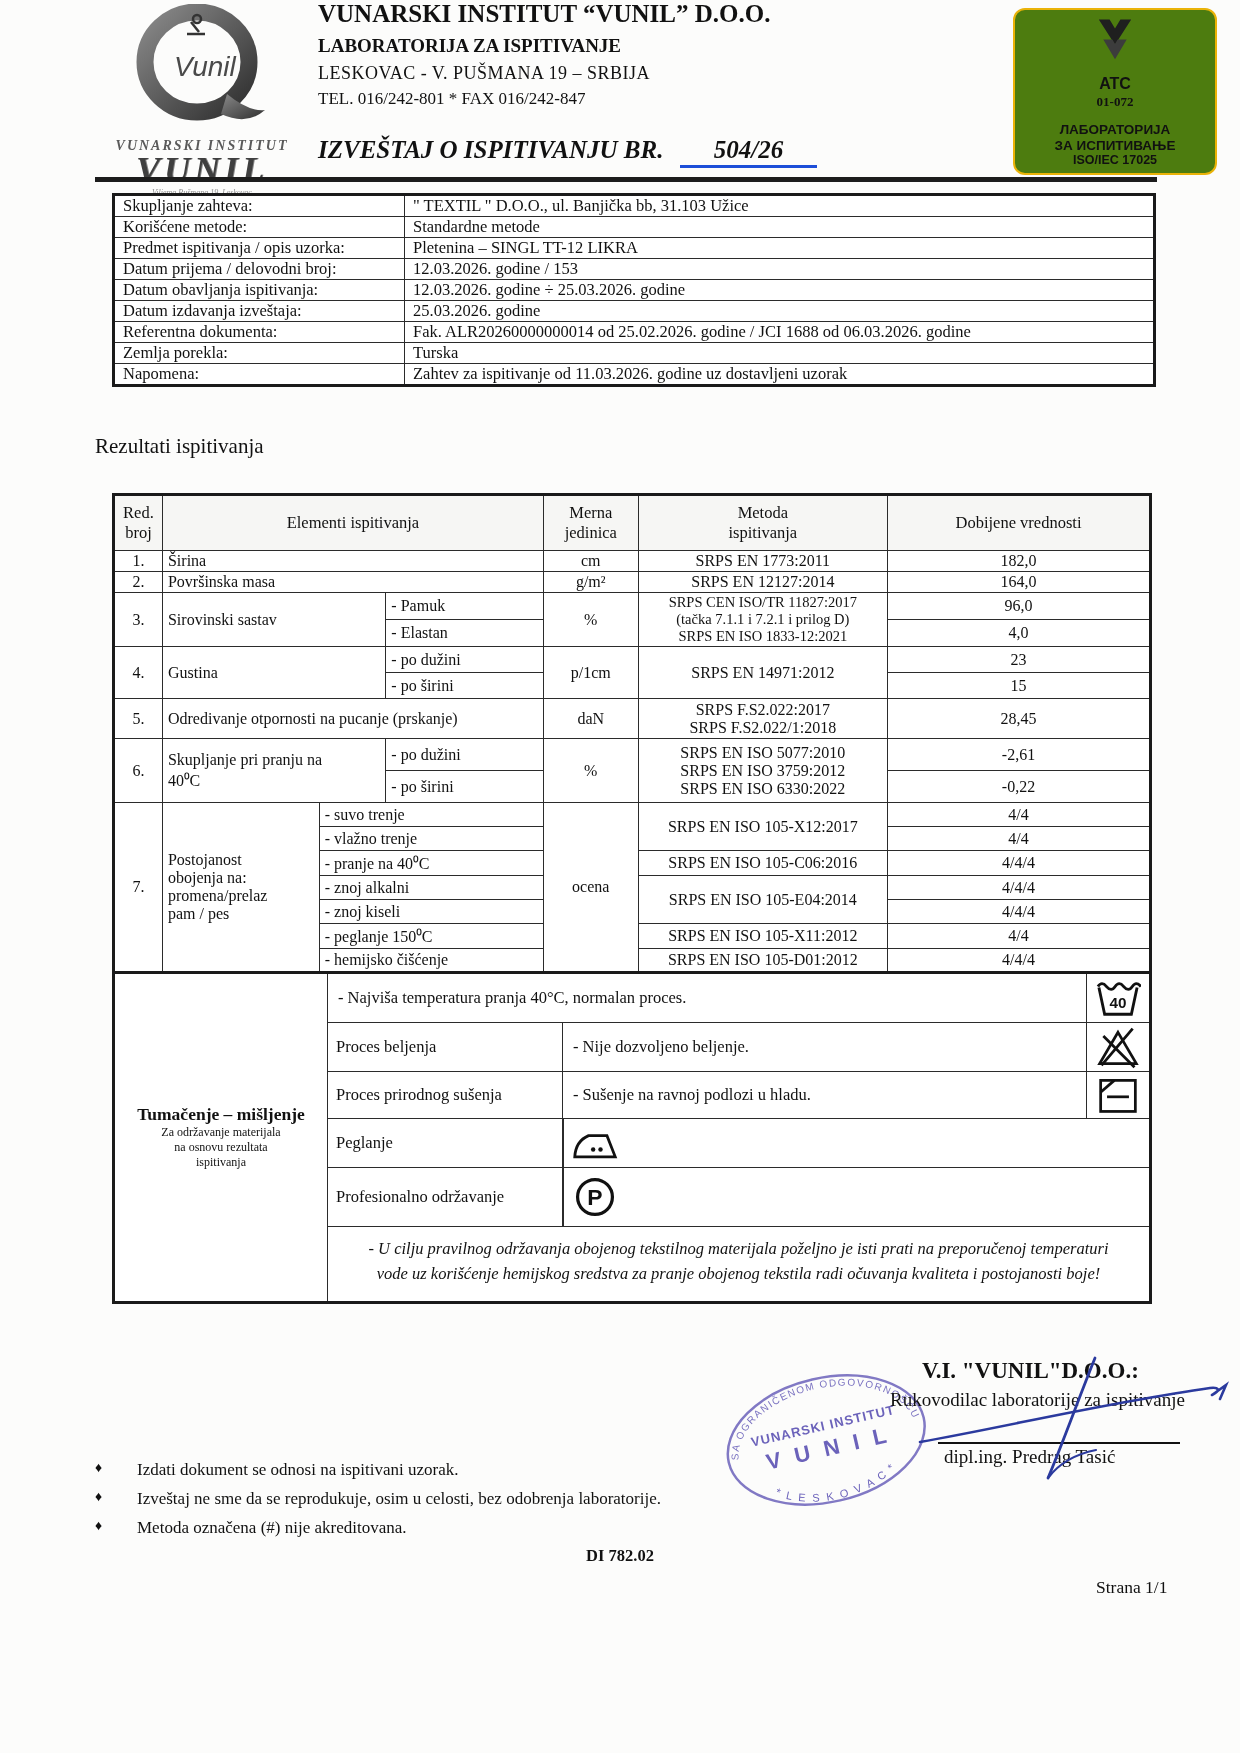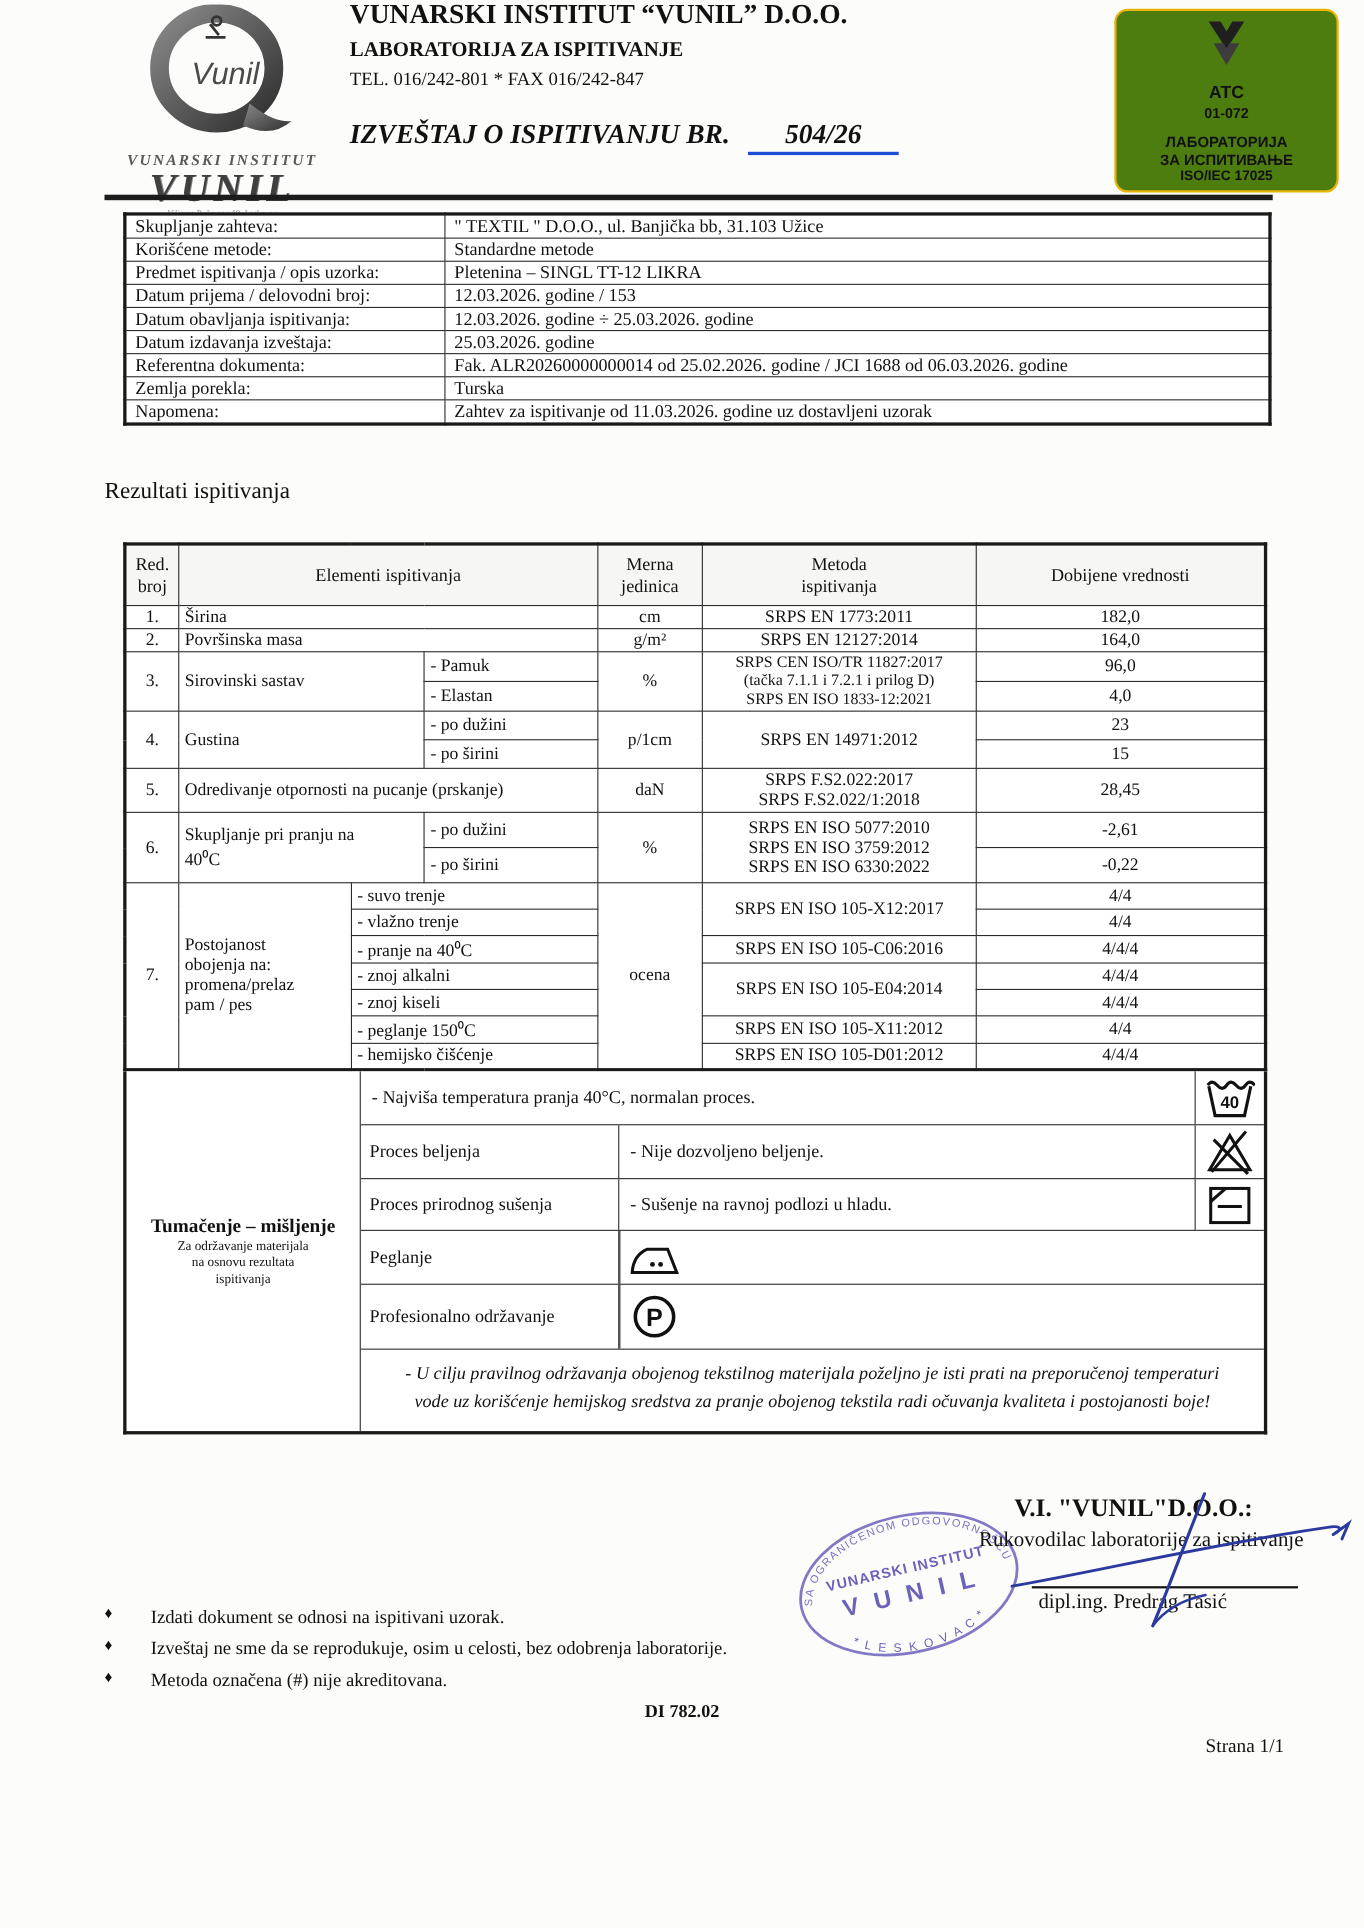--- a/index.html
+++ b/index.html
@@ -15,21 +15,21 @@
   .head-center{position:absolute;left:318px;top:0;width:672px;text-align:left;}
   .hc1{font-size:25px;font-weight:bold;}
   .hc2{font-size:19px;font-weight:bold;margin-top:7px;}
   .hc3{font-size:18px;margin-top:6px;letter-spacing:.5px;}
   .hc4{font-size:17px;margin-top:5px;}
   .report-line{margin-top:27px;font-size:25px;font-weight:bold;font-style:italic;}
   .report-num{border-bottom:3px solid #1d4ed8;padding:0 34px 2px 34px;margin-left:10px;font-style:italic;}
   .atc-box{position:absolute;left:1013px;top:8px;width:200px;height:163px;border:2px solid #eab308;
            border-radius:12px;text-align:center;background:#4d7c0f;}
   .atc-code{font-size:16px;font-weight:bold;font-family:"Liberation Sans",sans-serif;margin-top:2px;}
-  .atc-num{font-size:13px;font-weight:bold;font-family:Liberation Sans, sans-serif;margin-top:1px;}
+  .atc-num{font-size:13px;font-weight:bold;font-family:Liberation Serif, serif;margin-top:1px;}
   .atc-lab{font-size:13.5px;font-weight:bold;font-family:"Liberation Sans",sans-serif;margin-top:12px;line-height:1.15;}
   .atc-iso{font-size:12.5px;font-weight:bold;font-family:"Liberation Sans",sans-serif;}
   .head-rule{position:absolute;left:95px;top:177px;width:1062px;height:5px;background:#1c1c1c;}
 
   
   .info-table{position:absolute;left:112px;top:193px;border-collapse:collapse;background:#fff;
               border:3px solid #1a1a1a;}
   .info-table td{border:1px solid #2b2b2b;height:20px;padding:0 8px;font-size:16.5px;white-space:nowrap;}
   .info-label{width:273px;}
   .info-value{width:732px;}
@@ -102,20 +102,21 @@
       <text x="57" y="72" font-size="28" font-style="italic" fill="#4a4a4a" font-family="Liberation Serif,serif">Vunil</text>
     </svg>
     <div class="logo-sub1">VUNARSKI INSTITUT</div>
     <div class="logo-sub2">VUNIL</div>
     <div class="logo-sub3">Viljema Pušmana 19, Leskovac</div>
   </div>
 
   <div class="head-center">
     <div class="hc1">VUNARSKI INSTITUT “VUNIL” D.O.O.</div>
     <div class="hc2">LABORATORIJA ZA ISPITIVANJE</div>
+    <div class="hc3">LESKOVAC - V. PUŠMANA 19 – SRBIJA</div>
     <div class="hc4">TEL. 016/242-801 * FAX  016/242-847</div>
     <div class="report-line">
       <span>IZVEŠTAJ O ISPITIVANJU BR.</span>
       <span class="report-num">504/26</span>
     </div>
   </div>
 
   <div class="atc-box">
     <svg width="54" height="52" viewBox="0 0 60 56" style="margin-top:7px">
       <polygon points="12,2 24,2 30,12 36,2 48,2 30,30" fill="#1f1f1f"></polygon>

